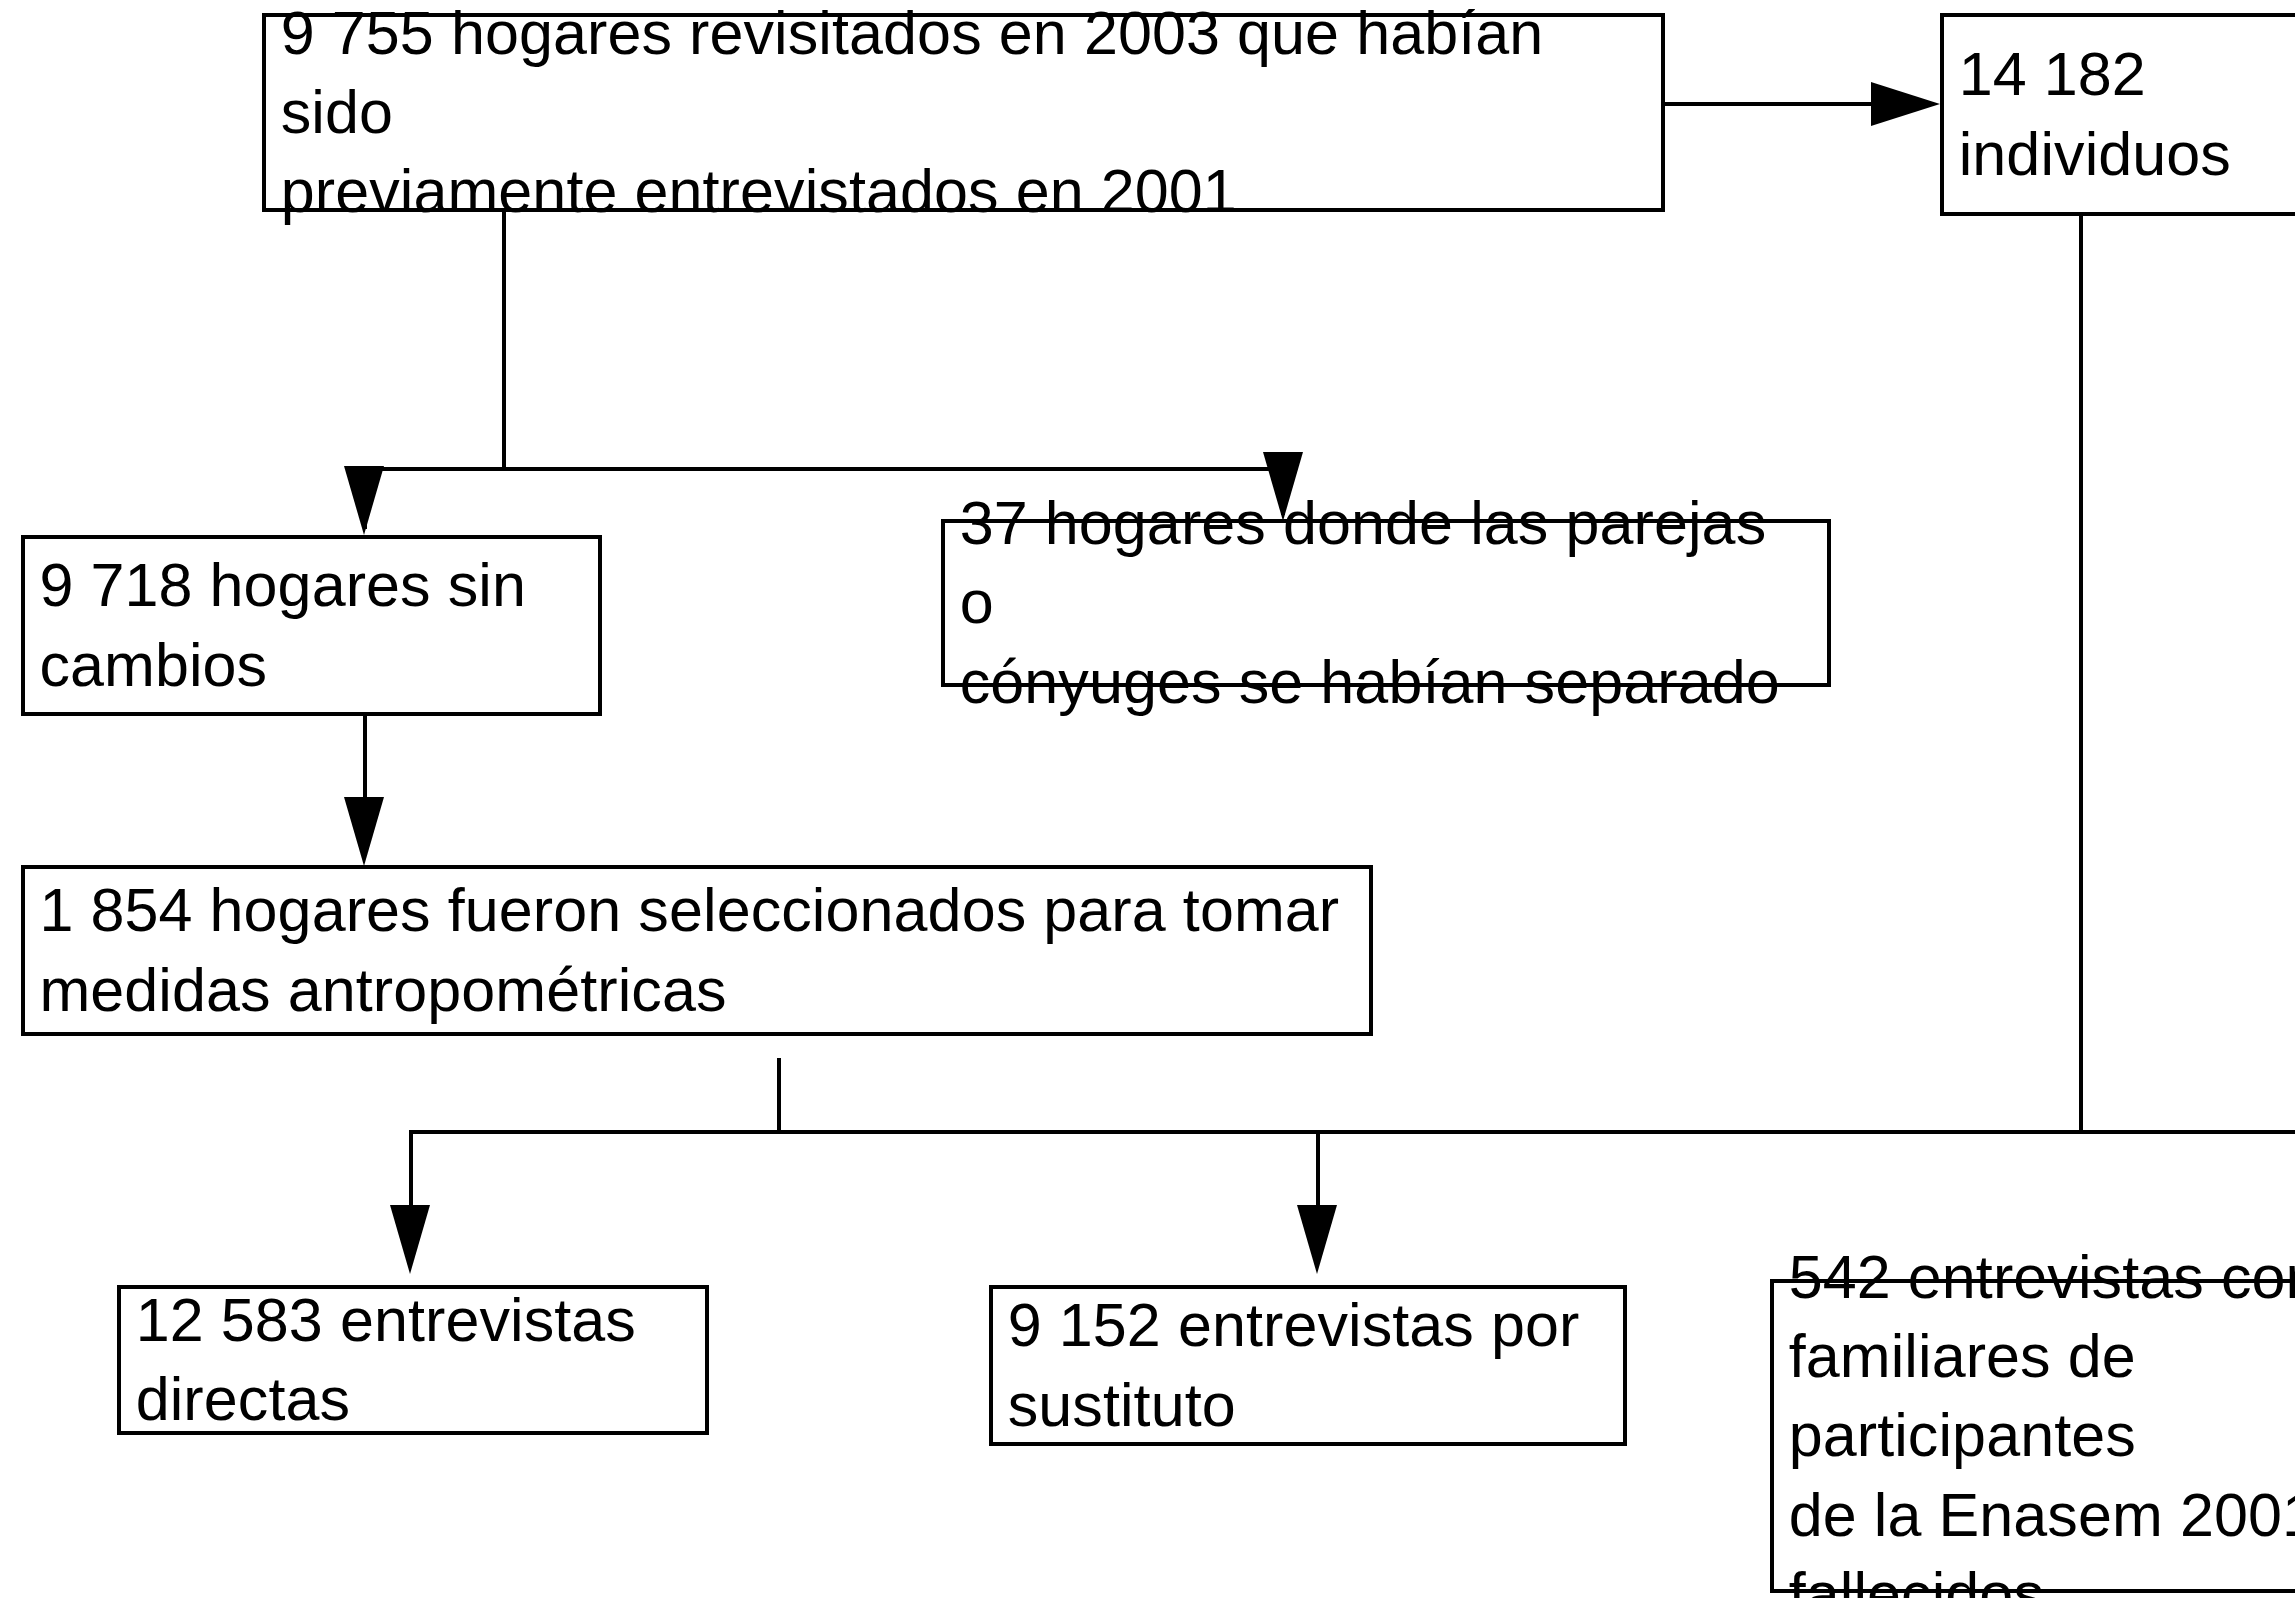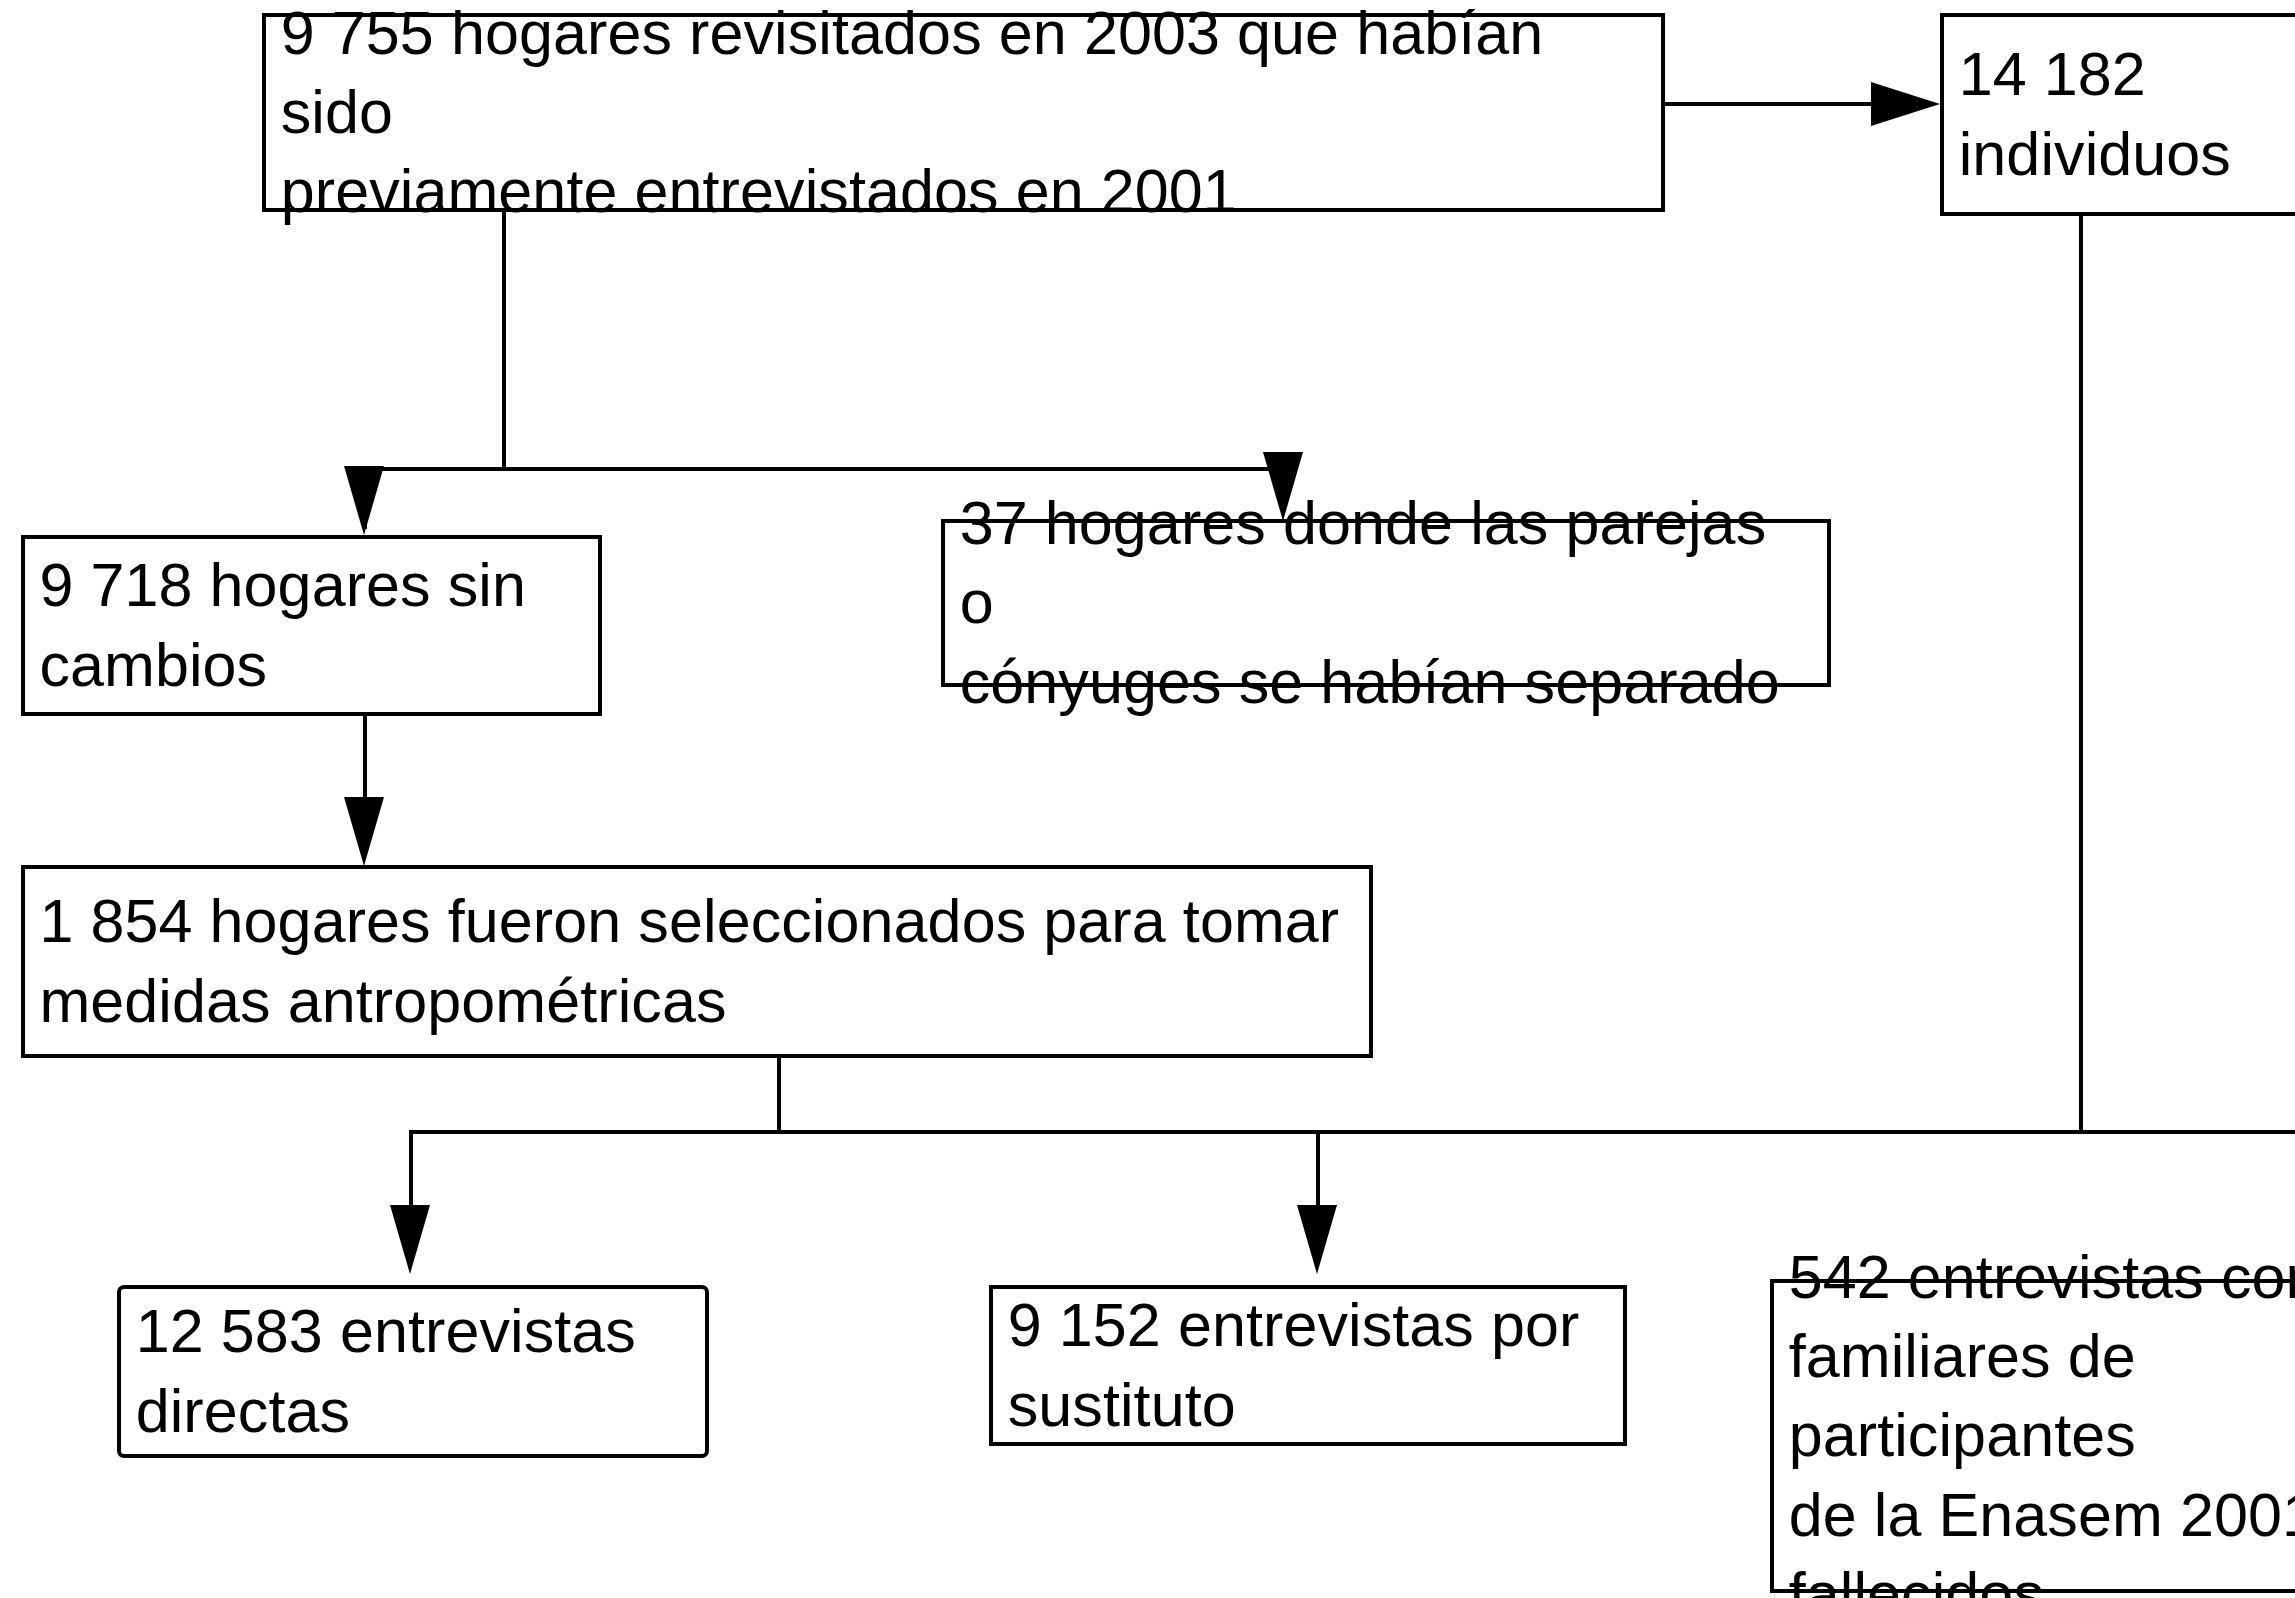--- a/index.html
+++ b/index.html
@@ -30,22 +30,22 @@
     line-height: 1.30;
     padding: 0 12px 0 14.7px;
     letter-spacing: 0.1px;
     white-space: pre-line;
   }
   
   #node-revisitados { left: 262px;  top: 13px;   width: 1403px; height: 199px; }
   #node-individuos  { left: 1940px; top: 13px;   width: 466px; height: 203px; }
   #node-sincambios  { left: 20.7px;   top: 535px; width: 581px; height: 181px; }
   #node-separados   { left: 941px; top: 519px; width: 890px; height: 168px; }
-  #node-antropo     { left: 20.7px;   top: 865px; width: 1352px; height: 193px; }
-  #node-directas    { left: 117px;  top: 1285px; width: 592px; height: 173px; border-radius: 7px; }
+  #node-antropo     { left: 20.7px;   top: 865px; width: 1352px; height: 171px; }
+  #node-directas    { left: 117px;  top: 1285px; width: 592px; height: 150px; }
   #node-sustituto   { left: 989px; top: 1285px; width: 638px; height: 161px; }
   #node-fallecidos  { left: 1770px; top: 1279px; width: 730px; height: 314px; }
 
   
   .vline {
     position: absolute;
     width: 4.1px;
     background: #000000;
   }
   .hline {

